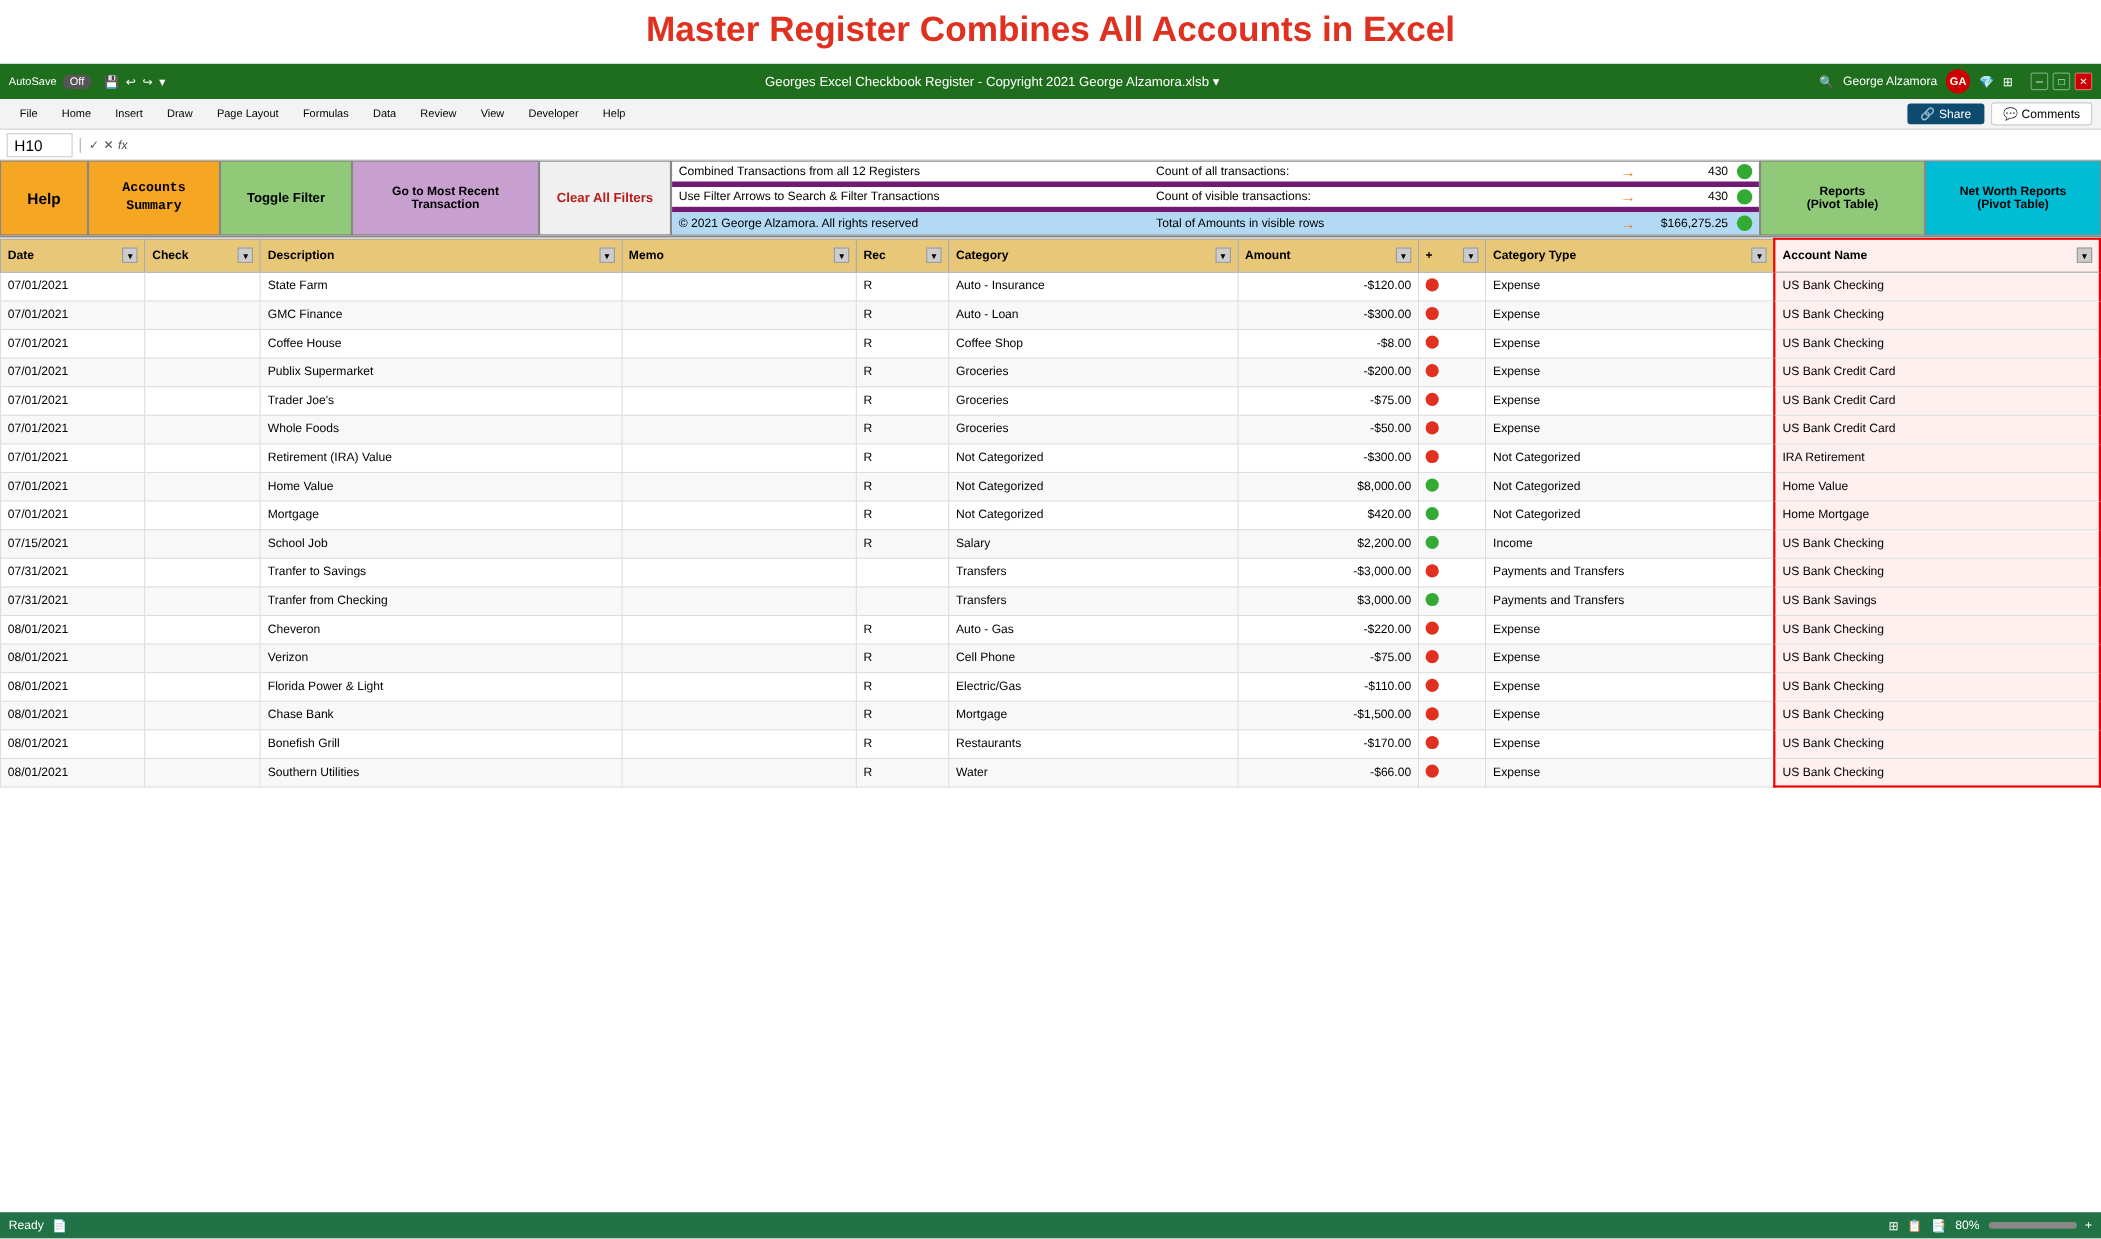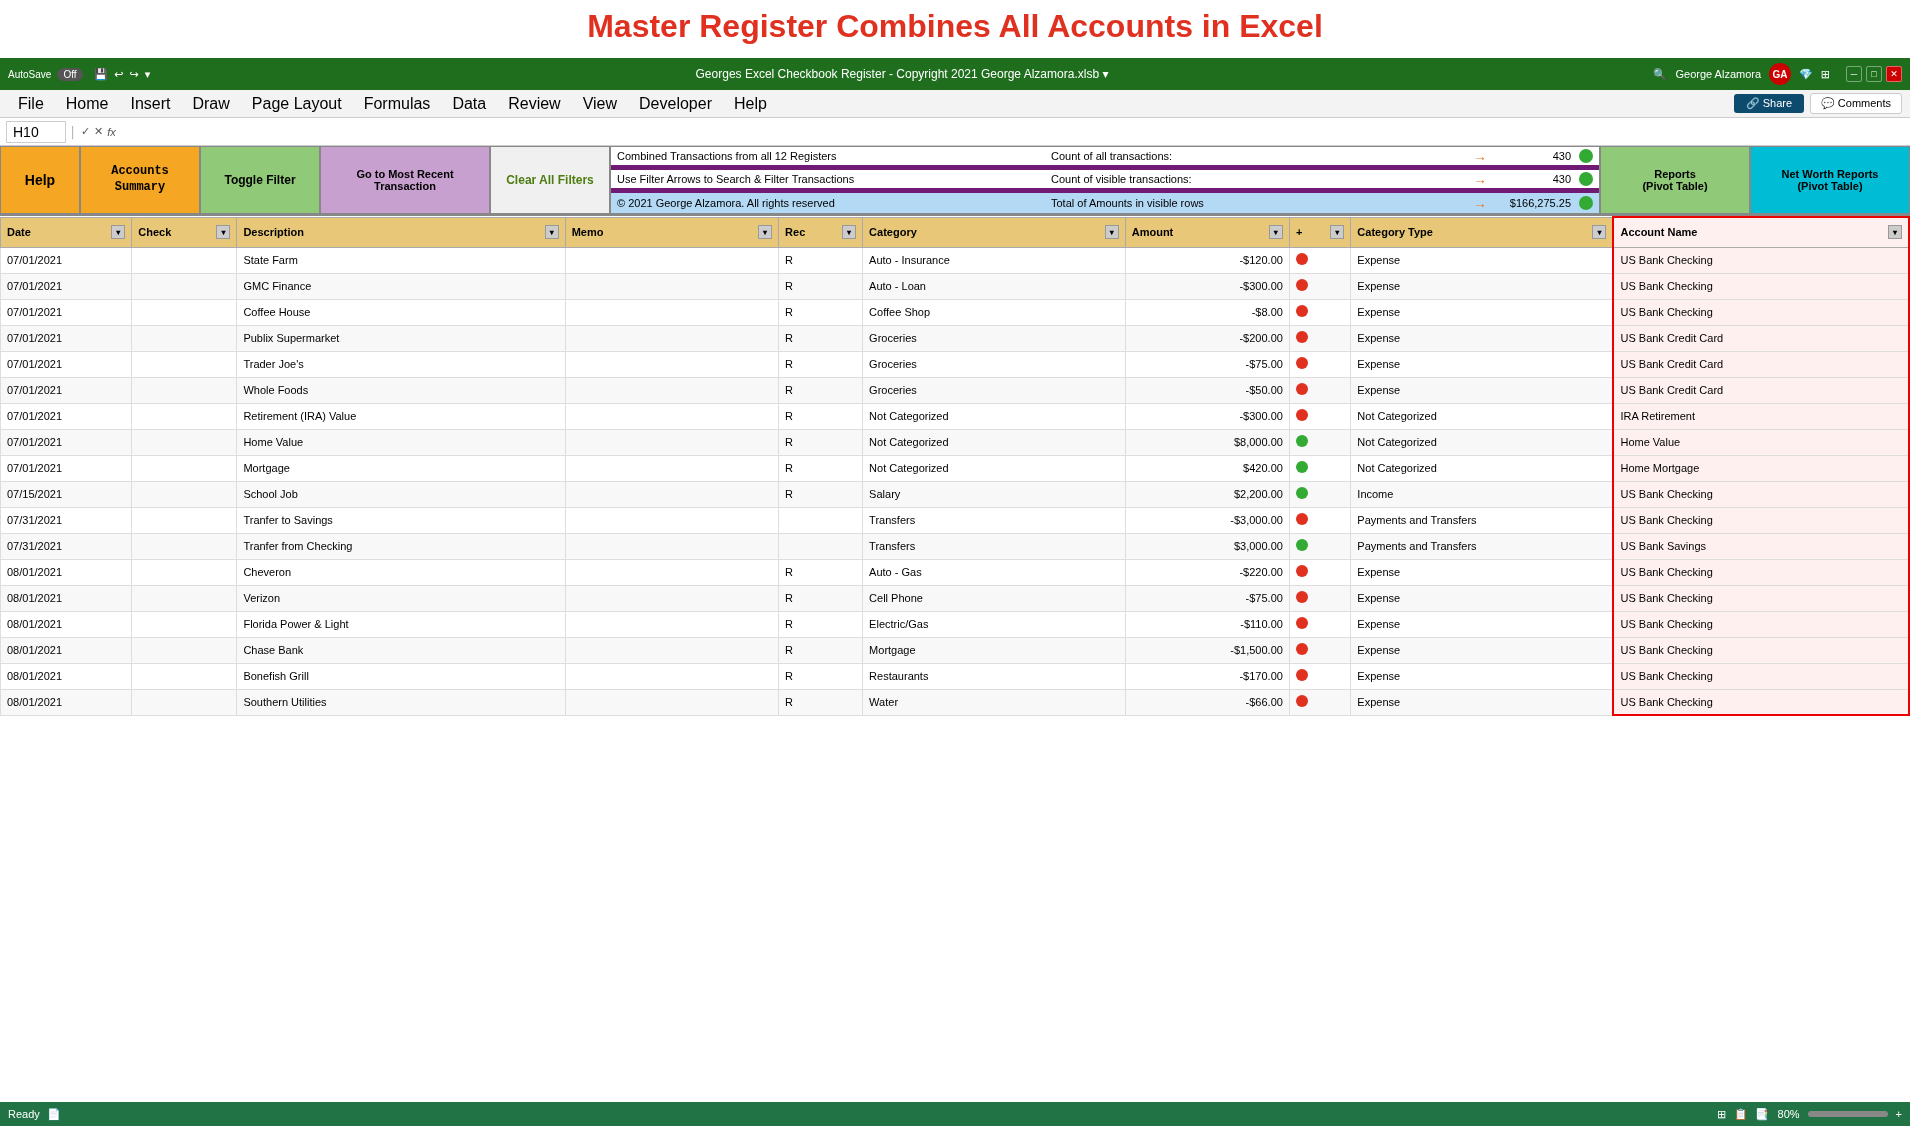--- a/index.html
+++ b/index.html
@@ -38,21 +38,21 @@
       background: #f3f3f3;
       border-bottom: 1px solid #ccc;
       height: 28px;
       display: flex;
       align-items: center;
       padding: 0 8px;
       gap: 2px;
     }
     .ribbon-menu-item {
       padding: 4px 10px;
-      font-size: 16px;
+      font-size: 10px;
       cursor: pointer;
       border-radius: 3px;
     }
     .share-btn { margin-left: auto; background: #0c4a6e; color: white; padding: 3px 12px; border-radius: 3px; font-size: 11px; cursor: pointer; }
     .comments-btn { background: white; border: 1px solid #ccc; padding: 3px 10px; border-radius: 3px; font-size: 11px; cursor: pointer; margin-left: 4px; }
 
     
     .formula-bar {
       background: white;
       border-bottom: 1px solid #ccc;
@@ -78,21 +78,21 @@
       justify-content: center;
       text-align: center;
       font-size: 12px;
       font-weight: bold;
       cursor: pointer;
       border: 1px solid #888;
     }
     .btn-accounts { background: #f5a623; color: black; width: 120px; }
     .btn-toggle { background: #90c978; color: black; width: 120px; }
     .btn-goto { background: #c8a0d0; color: black; width: 170px; }
-    .btn-clear { background: #f0f0f0; color: #4d7c0f; width: 120px; }
+    .btn-clear { background: #f0f0f0; color: #b91c1c; width: 120px; }
     .btn-help { background: #f5a623; color: black; width: 120px; }
     .info-panel {
       flex: 1;
       display: flex;
       flex-direction: column;
       border: 1px solid #888;
       font-size: 11px;
     }
     .info-row {
       display: flex;

